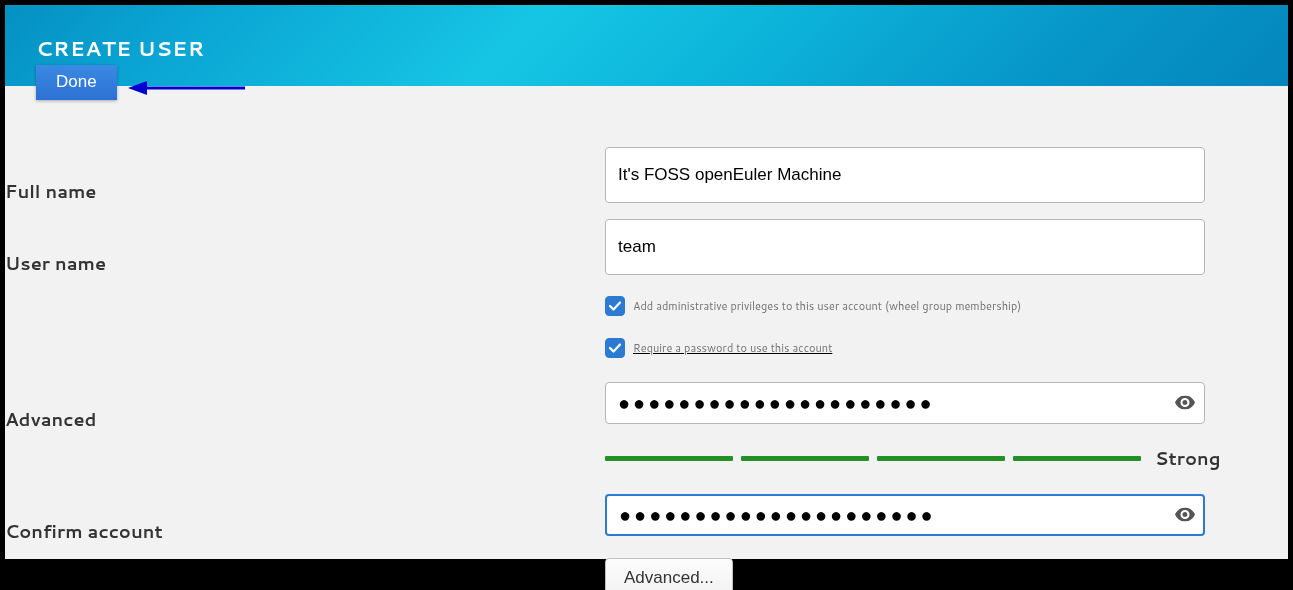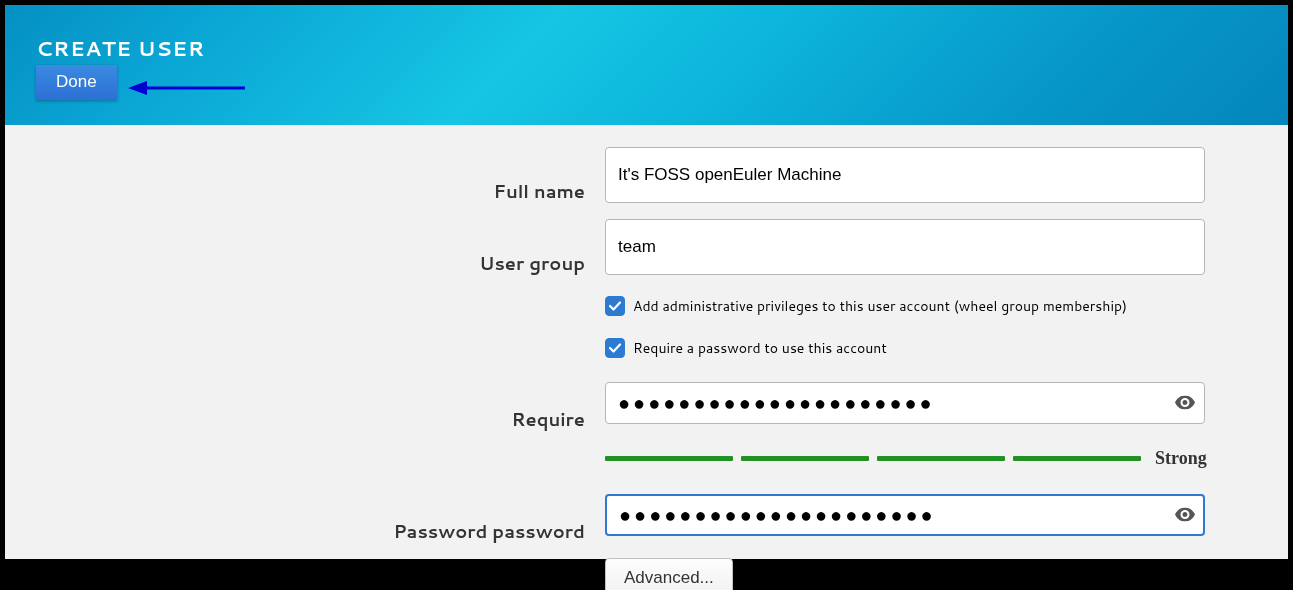--- a/index.html
+++ b/index.html
@@ -11,21 +11,21 @@
       overflow: hidden;
     }
     .frame {
       position: relative;
       width: 1283px;
       height: 554px;
       margin: 5px;
       background: #f2f2f2;
     }
     .header {
-      height: 120px;
+      height: 81px;
       background: linear-gradient(135deg, #0590c3 0%, #0aa5d4 15%, #16c5e3 40%, #0db7dc 55%, #0797c9 80%, #0486bc 100%);
       position: relative;
     }
     .header-title {
       position: absolute;
       top: 28px;
       left: 31px;
       color: #fff;
       font-weight: 700;
       font-size: 21px;
@@ -58,21 +58,20 @@
       bottom: 0;
       padding: 28px 0 0 0;
     }
     .row {
       display: flex;
       align-items: center;
       margin-bottom: 14px;
     }
     .label-col {
       width: 600px;
-      text-align: right;
       padding-right: 20px;
       font-size: 18px;
       font-weight: 700;
       color: #333;
       margin-top: 32px;
     }
     .input-col {
       flex: 0 0 auto;
       width: 605px;
     }
@@ -132,22 +131,22 @@
       cursor: pointer;
       flex-shrink: 0;
     }
     .chk.checked {
       background: #2d7ad1;
       border-color: #2d7ad1;
     }
     .chk.checked svg { display: block; }
     .chk svg { display: none; }
     .chk-label {
-      font-size: 14px;
-      color: #000000;
+      font-size: 11px;
+      color: #737373;
     }
     .strength-row {
       display: flex;
       align-items: center;
       margin-top: -4px;
       margin-bottom: 12px;
     }
     .meter {
       display: flex;
       gap: 8px;
@@ -156,21 +155,20 @@
     .meter-seg {
       width: 128px;
       height: 5px;
       background: #248f24;
       border-radius: 1px;
     }
     .strength-text {
       font-size: 18px;
       font-weight: 700;
       color: #333;
-      font-family: Liberation Serif, serif;
     }
     .adv-btn {
       background: linear-gradient(180deg, #fdfdfd 0%, #f1f1f1 100%);
       border: 1px solid #c0c0c0;
       border-radius: 4px;
       padding: 9px 18px;
       font-size: 17px;
       cursor: pointer;
       color: #333;
     }
@@ -191,52 +189,52 @@
   <div class="form-area">
 
     <div class="row">
       <div class="label-col">Full name</div>
       <div class="input-col">
         <input class="txt-input" type="text" value="It's FOSS openEuler Machine" style="">
       </div>
     </div>
 
     <div class="row">
-      <div class="label-col">User group</div>
+      <div class="label-col">User name</div>
       <div class="input-col">
         <input class="txt-input" type="text" value="team" style="">
       </div>
     </div>
 
     <div class="check-row">
       <div class="label-col"></div>
       <div class="input-col" style="display:flex;align-items:center;">
         <span class="chk checked">
           <svg width="14" height="14" viewBox="0 0 14 14">
               <path d="M2 7 L5.5 10.5 L12 3.5" stroke="#fff" stroke-width="2.2" fill="none" stroke-linecap="round" stroke-linejoin="round"></path>
             </svg>
         </span>
         <span class="chk-label">Add administrative privileges to this user account (wheel group membership)</span>
       </div>
     </div>
 
     <div class="check-row">
       <div class="label-col"></div>
-      <div class="input-col" style="display:flex;">
+      <div class="input-col" style="display:flex;align-items:center;text-decoration:underline;">
         <span class="chk checked">
           <svg width="14" height="14" viewBox="0 0 14 14">
               <path d="M2 7 L5.5 10.5 L12 3.5" stroke="#fff" stroke-width="2.2" fill="none" stroke-linecap="round" stroke-linejoin="round"></path>
             </svg>
         </span>
         <span class="chk-label">Require a password to use this account</span>
       </div>
     </div>
 
     <div class="row" style="margin-top:6px;">
-      <div class="label-col">Require</div>
+      <div class="label-col">Advanced</div>
       <div class="input-col">
         <div class="pw-wrap">
           <input class="pw-input" type="text" value="●●●●●●●●●●●●●●●●●●●●●" style="">
           <span class="eye-icon">
             <svg width="20" height="14" viewBox="0 0 20 14">
                 <path d="M10 0 C5 0 1.5 3.5 0 7 C1.5 10.5 5 14 10 14 C15 14 18.5 10.5 20 7 C18.5 3.5 15 0 10 0 Z M10 11.5 A4.5 4.5 0 1 1 10 2.5 A4.5 4.5 0 0 1 10 11.5 Z M10 4.5 A2.5 2.5 0 1 0 10 9.5 A2.5 2.5 0 0 0 10 4.5 Z" fill="#555"></path>
               </svg>
           </span>
         </div>
       </div>
@@ -249,21 +247,21 @@
           <div class="meter-seg"></div>
           <div class="meter-seg"></div>
           <div class="meter-seg"></div>
           <div class="meter-seg"></div>
         </div>
         <span class="strength-text">Strong</span>
       </div>
     </div>
 
     <div class="row">
-      <div class="label-col">Password password</div>
+      <div class="label-col">Confirm account</div>
       <div class="input-col">
         <div class="pw-wrap">
           <input class="pw-input focused" type="text" value="●●●●●●●●●●●●●●●●●●●●●" style="">
           <span class="eye-icon">
             <svg width="20" height="14" viewBox="0 0 20 14">
                 <path d="M10 0 C5 0 1.5 3.5 0 7 C1.5 10.5 5 14 10 14 C15 14 18.5 10.5 20 7 C18.5 3.5 15 0 10 0 Z M10 11.5 A4.5 4.5 0 1 1 10 2.5 A4.5 4.5 0 0 1 10 11.5 Z M10 4.5 A2.5 2.5 0 1 0 10 9.5 A2.5 2.5 0 0 0 10 4.5 Z" fill="#555"></path>
               </svg>
           </span>
         </div>
       </div>

